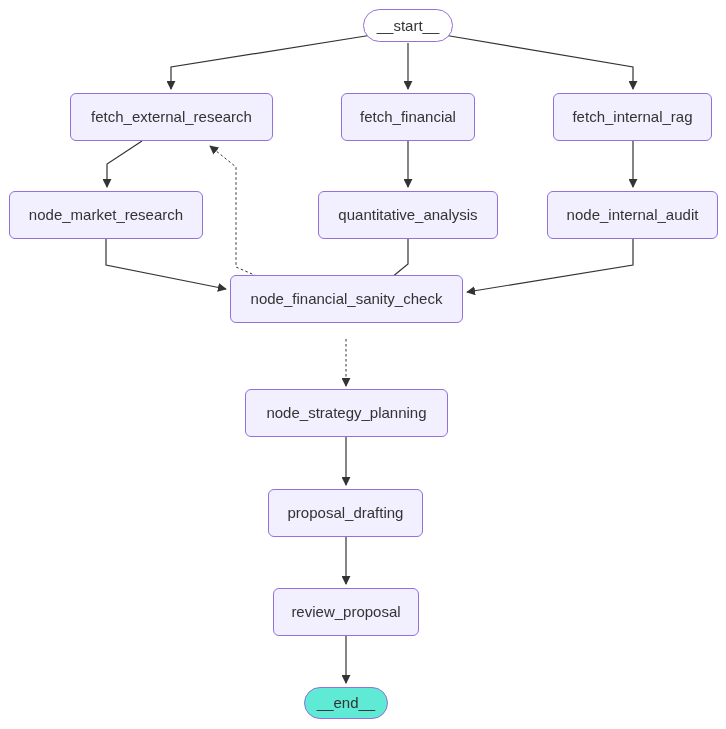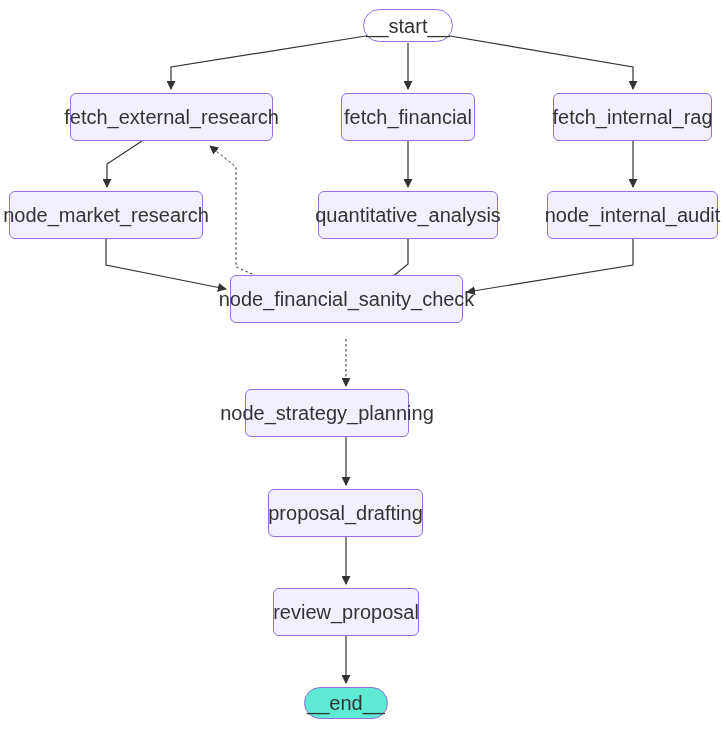--- a/index.html
+++ b/index.html
@@ -22,21 +22,21 @@
     width: 726px;
     height: 729px;
   }
   .node {
     position: absolute;
     box-sizing: border-box;
     background: #f2f0ff;
     border: 1.3px solid #9370db;
     border-radius: 6px;
     color: #333333;
-    font-size: 20px;
+    font-size: 15px;
     display: flex;
     align-items: center;
     justify-content: center;
     white-space: nowrap;
     line-height: 1.2;
   }
   .node.pill {
     border-radius: 17px;
   }
   .node.start {
@@ -112,21 +112,21 @@
   </div>
 
   <div class="node" style="left:547px; top:191px; width:171px; height:48px;">
     <span>node_internal_audit</span>
   </div>
 
   <div class="node" style="left:230px; top:275px; width:233px; height:48px;">
     <span>node_financial_sanity_check</span>
   </div>
 
-  <div class="node" style="left:245px; top:389px; width:164px; height:48px;">
+  <div class="node" style="left:245px; top:389px; width:203px; height:48px;">
     <span>node_strategy_planning</span>
   </div>
 
   <div class="node" style="left:268px; top:489px; width:155px; height:48px;text-align:right;">
     <span>proposal_drafting</span>
   </div>
 
   <div class="node" style="left:273px; top:588px; width:146px; height:48px;">
     <span>review_proposal</span>
   </div>

